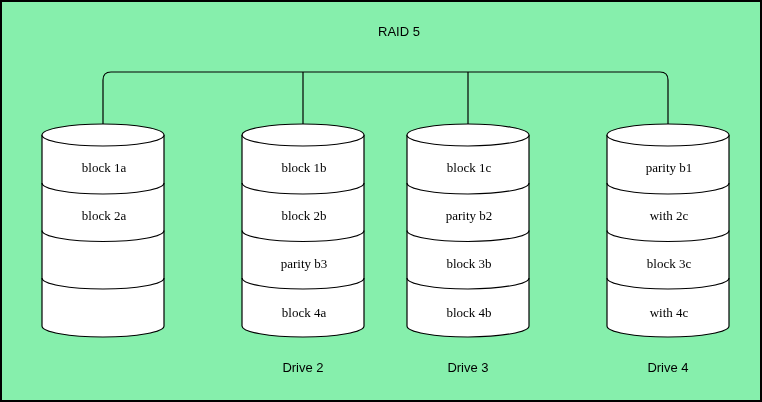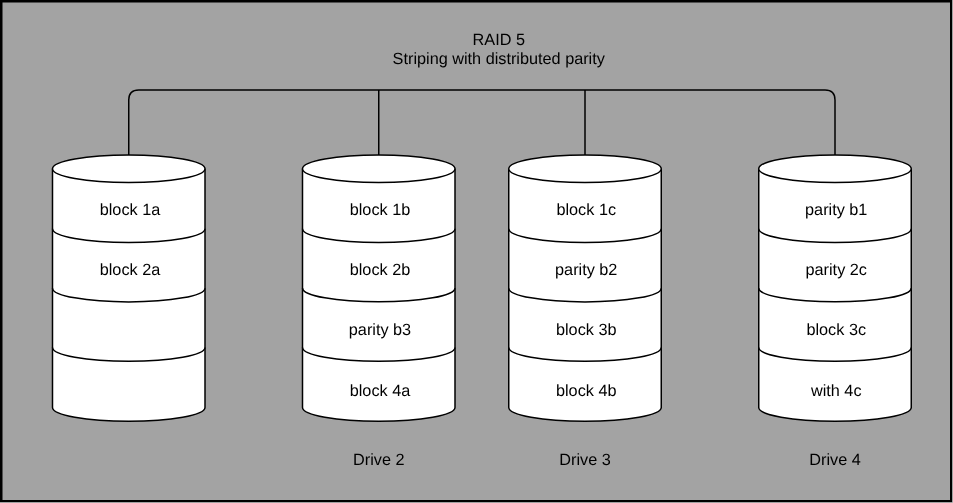--- a/index.html
+++ b/index.html
@@ -6,21 +6,21 @@
     margin: 0;
     padding: 0;
     background: #ffffff;
   }
   #canvas {
     position: relative;
     width: 762px;
     height: 402px;
     box-sizing: border-box;
     border: 2px solid #000000;
-    background: #a3a3a3;
+    background: #86efac;
     font-family: "Liberation Sans", sans-serif;
     color: #000000;
     overflow: hidden;
   }
   #diagram-svg {
     position: absolute;
     left: 0;
     top: 0;
   }
   .title-block {
@@ -34,20 +34,21 @@
     white-space: nowrap;
   }
   .block-label {
     position: absolute;
     width: 124px;
     height: 18px;
     line-height: 18px;
     text-align: center;
     font-size: 13px;
     white-space: nowrap;
+    font-family: Liberation Serif, serif;
   }
   .drive-label {
     position: absolute;
     width: 122px;
     height: 18px;
     line-height: 18px;
     text-align: center;
     font-size: 13px;
     white-space: nowrap;
   }
@@ -104,37 +105,36 @@
       <path d="M 605 133 L 605 324 A 61 11 0 0 0 727 324 L 727 133"></path>
       <ellipse cx="666" cy="133" rx="61" ry="11"></ellipse>
       <path fill="none" d="M 605 181 A 61 11 0 0 0 727 181"></path>
       <path fill="none" d="M 605 228.5 A 61 11 0 0 0 727 228.5"></path>
       <path fill="none" d="M 605 276 A 61 11 0 0 0 727 276"></path>
     </g>
   </svg>
 
   <div class="title-block">
     <div>RAID 5</div>
-    <div>Striping with distributed parity</div>
   </div>
 
   <div class="block-label d0 r0">block 1a</div>
   <div class="block-label d0 r1">block 2a</div>
 
   <div class="block-label d1 r0">block 1b</div>
   <div class="block-label d1 r1">block 2b</div>
   <div class="block-label d1 r2">parity b3</div>
   <div class="block-label d1 r3">block 4a</div>
   <div class="drive-label d1">Drive 2</div>
 
   <div class="block-label d2 r0">block 1c</div>
   <div class="block-label d2 r1">parity b2</div>
   <div class="block-label d2 r2">block 3b</div>
   <div class="block-label d2 r3">block 4b</div>
   <div class="drive-label d2">Drive 3</div>
 
   <div class="block-label d3 r0">parity b1</div>
-  <div class="block-label d3 r1">parity 2c</div>
+  <div class="block-label d3 r1">with 2c</div>
   <div class="block-label d3 r2">block 3c</div>
   <div class="block-label d3 r3">with 4c</div>
   <div class="drive-label d3">Drive 4</div>
 
 </div>
 
 </body></html>

